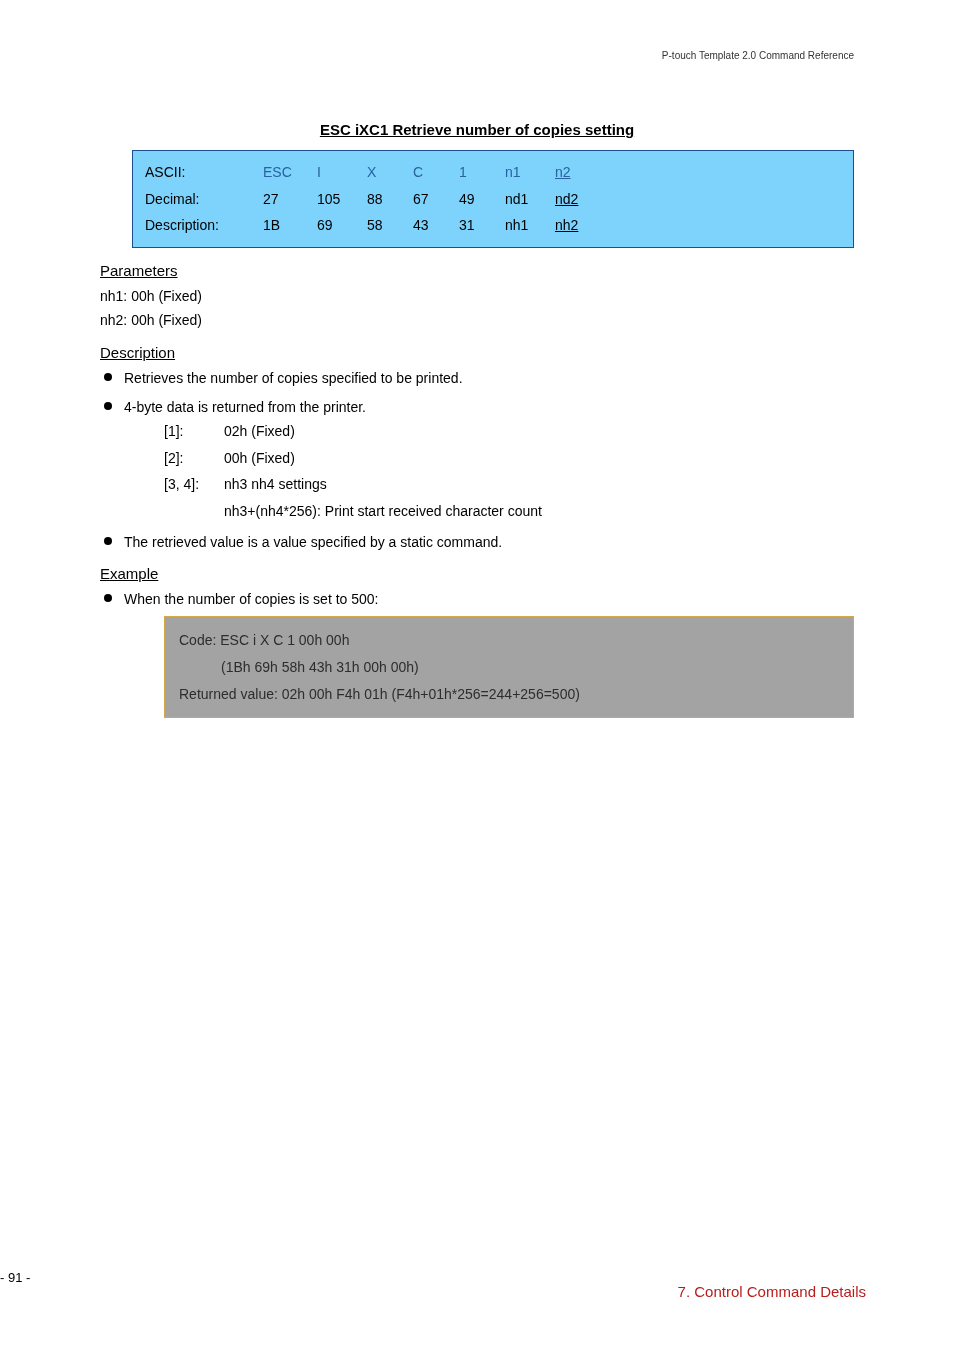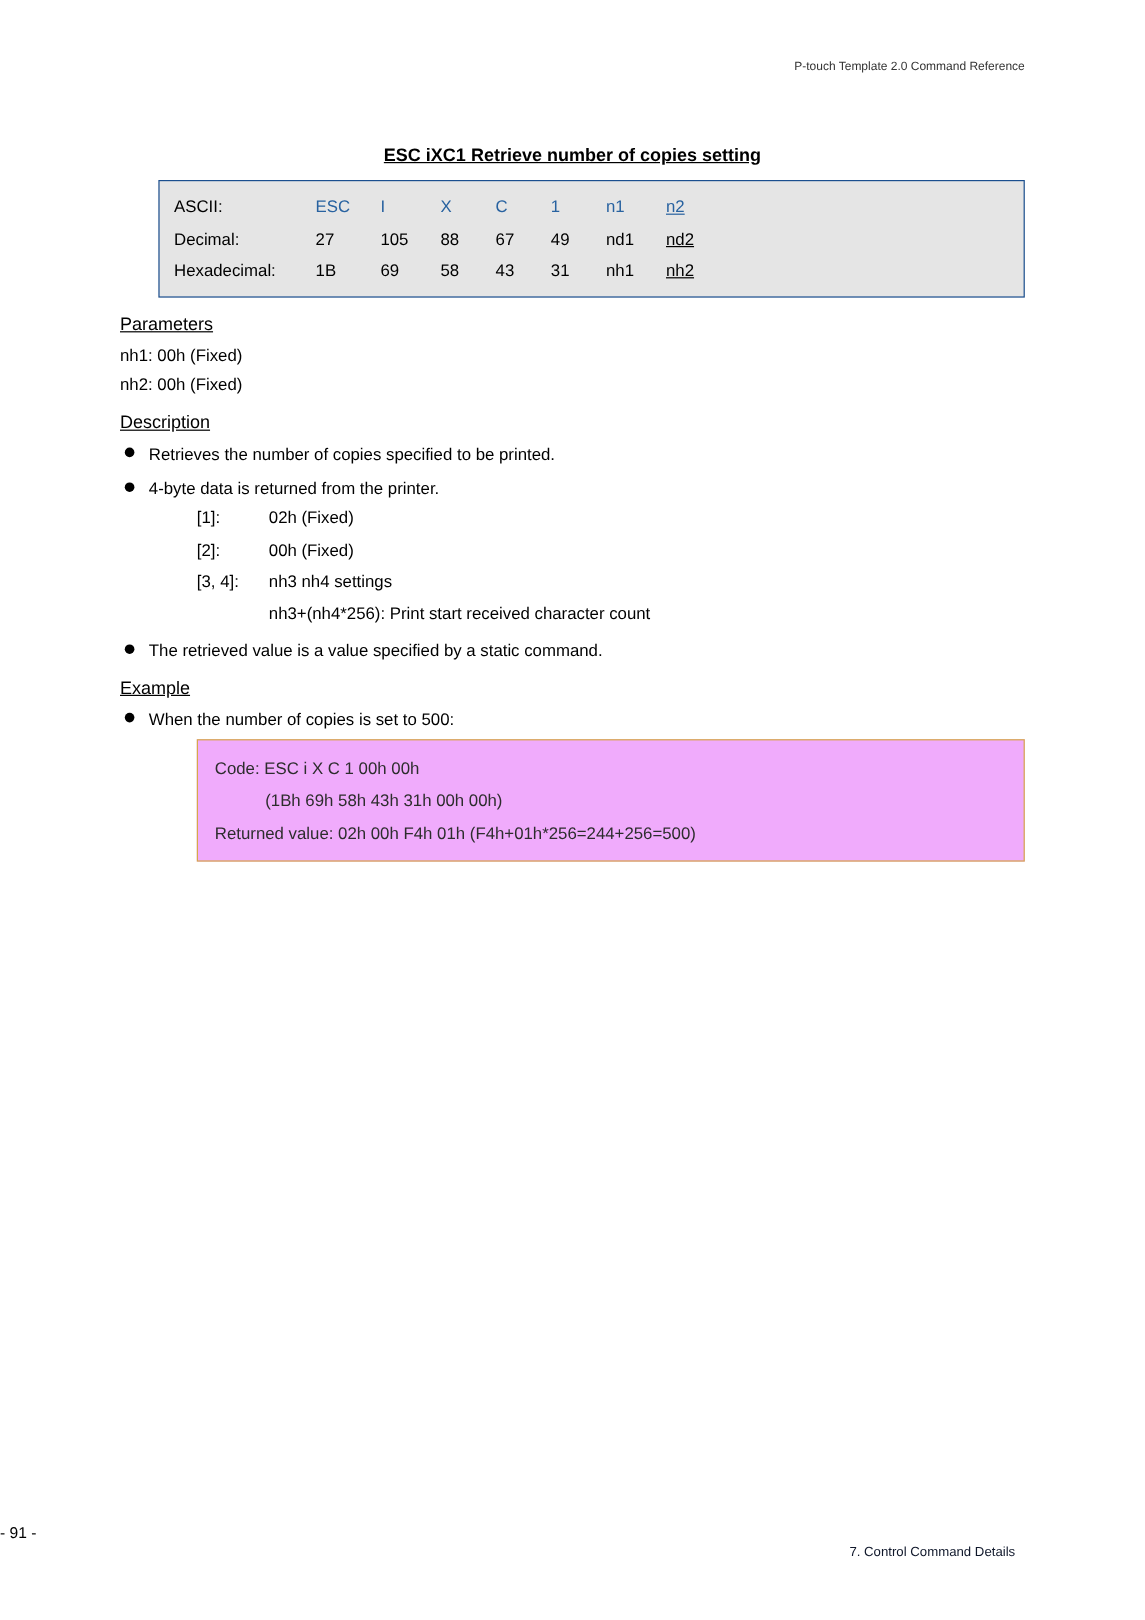--- a/index.html
+++ b/index.html
@@ -29,21 +29,21 @@
   }
   .section-title {
     font-weight: bold;
     text-decoration: underline;
     font-size: 15px;
     margin-bottom: 12px;
     text-align: center;
   }
   .code-box {
     border: 1px solid #1b4f8f;
-    background: #e5e5e5;
+    background: #7dd3fc;
     padding: 8px 12px 8px 12px;
     margin-left: 32px;
     margin-bottom: 14px;
     font-size: 14px;
     line-height: 1.9;
   }
   .code-box table {
     border-collapse: collapse;
   }
   .code-box td {
@@ -93,43 +93,43 @@
   .def-list {
     margin-left: 64px;
     line-height: 1.9;
   }
   .def-row { display: flex; }
   .def-key { width: 60px; flex-shrink: 0; }
   .def-val { }
   .def-sub { margin-left: 60px; }
   .example-box {
     border: 1px solid #d6a84a;
-    background: #f0abfc;
+    background: #a3a3a3;
     padding: 10px 14px;
     margin-left: 64px;
     margin-top: 6px;
     font-size: 14px;
     line-height: 1.9;
     color: #2d2d2d;
   }
   .ex-indent { margin-left: 42px; }
   .page-num {
     position: absolute;
     bottom: 65px;
     left: 0;
     width: 100%;
     text-align: left;
     font-size: 13px;
   }
   .footer-right {
     position: absolute;
     bottom: 50px;
-    right: 108px;
-    font-size: 11px;
-    color: #0f172a;
+    right: 88px;
+    font-size: 15px;
+    color: #b91c1c;
   }
 </style>
 </head>
 <body>
 
 <div class="page">
 
   <div class="running-header">P-touch Template 2.0 Command Reference</div>
 
   <div class="section-title">ESC iXC1   Retrieve number of copies setting</div>
@@ -151,21 +151,21 @@
         <td class="lbl">Decimal:</td>
         <td class="col-a">27</td>
         <td class="col-b">105</td>
         <td class="col-c">88</td>
         <td class="col-d">67</td>
         <td class="col-e">49</td>
         <td class="col-f">nd1</td>
         <td class="col-g">nd2</td>
       </tr>
       <tr>
-        <td class="lbl">Hexadecimal:</td>
+        <td class="lbl">Description:</td>
         <td class="col-a">1B</td>
         <td class="col-b">69</td>
         <td class="col-c">58</td>
         <td class="col-d">43</td>
         <td class="col-e">31</td>
         <td class="col-f">nh1</td>
         <td class="col-g">nh2</td>
       </tr>
     </tbody>
       </table>

